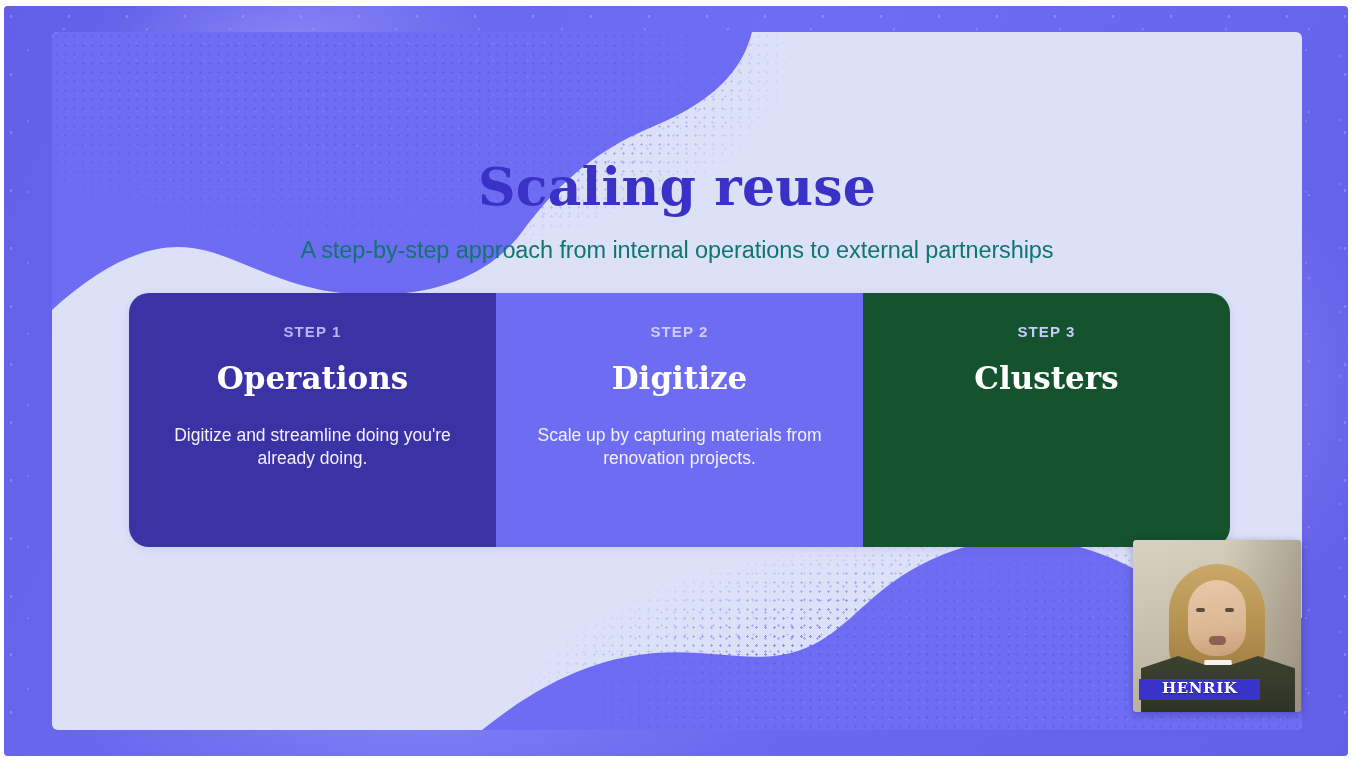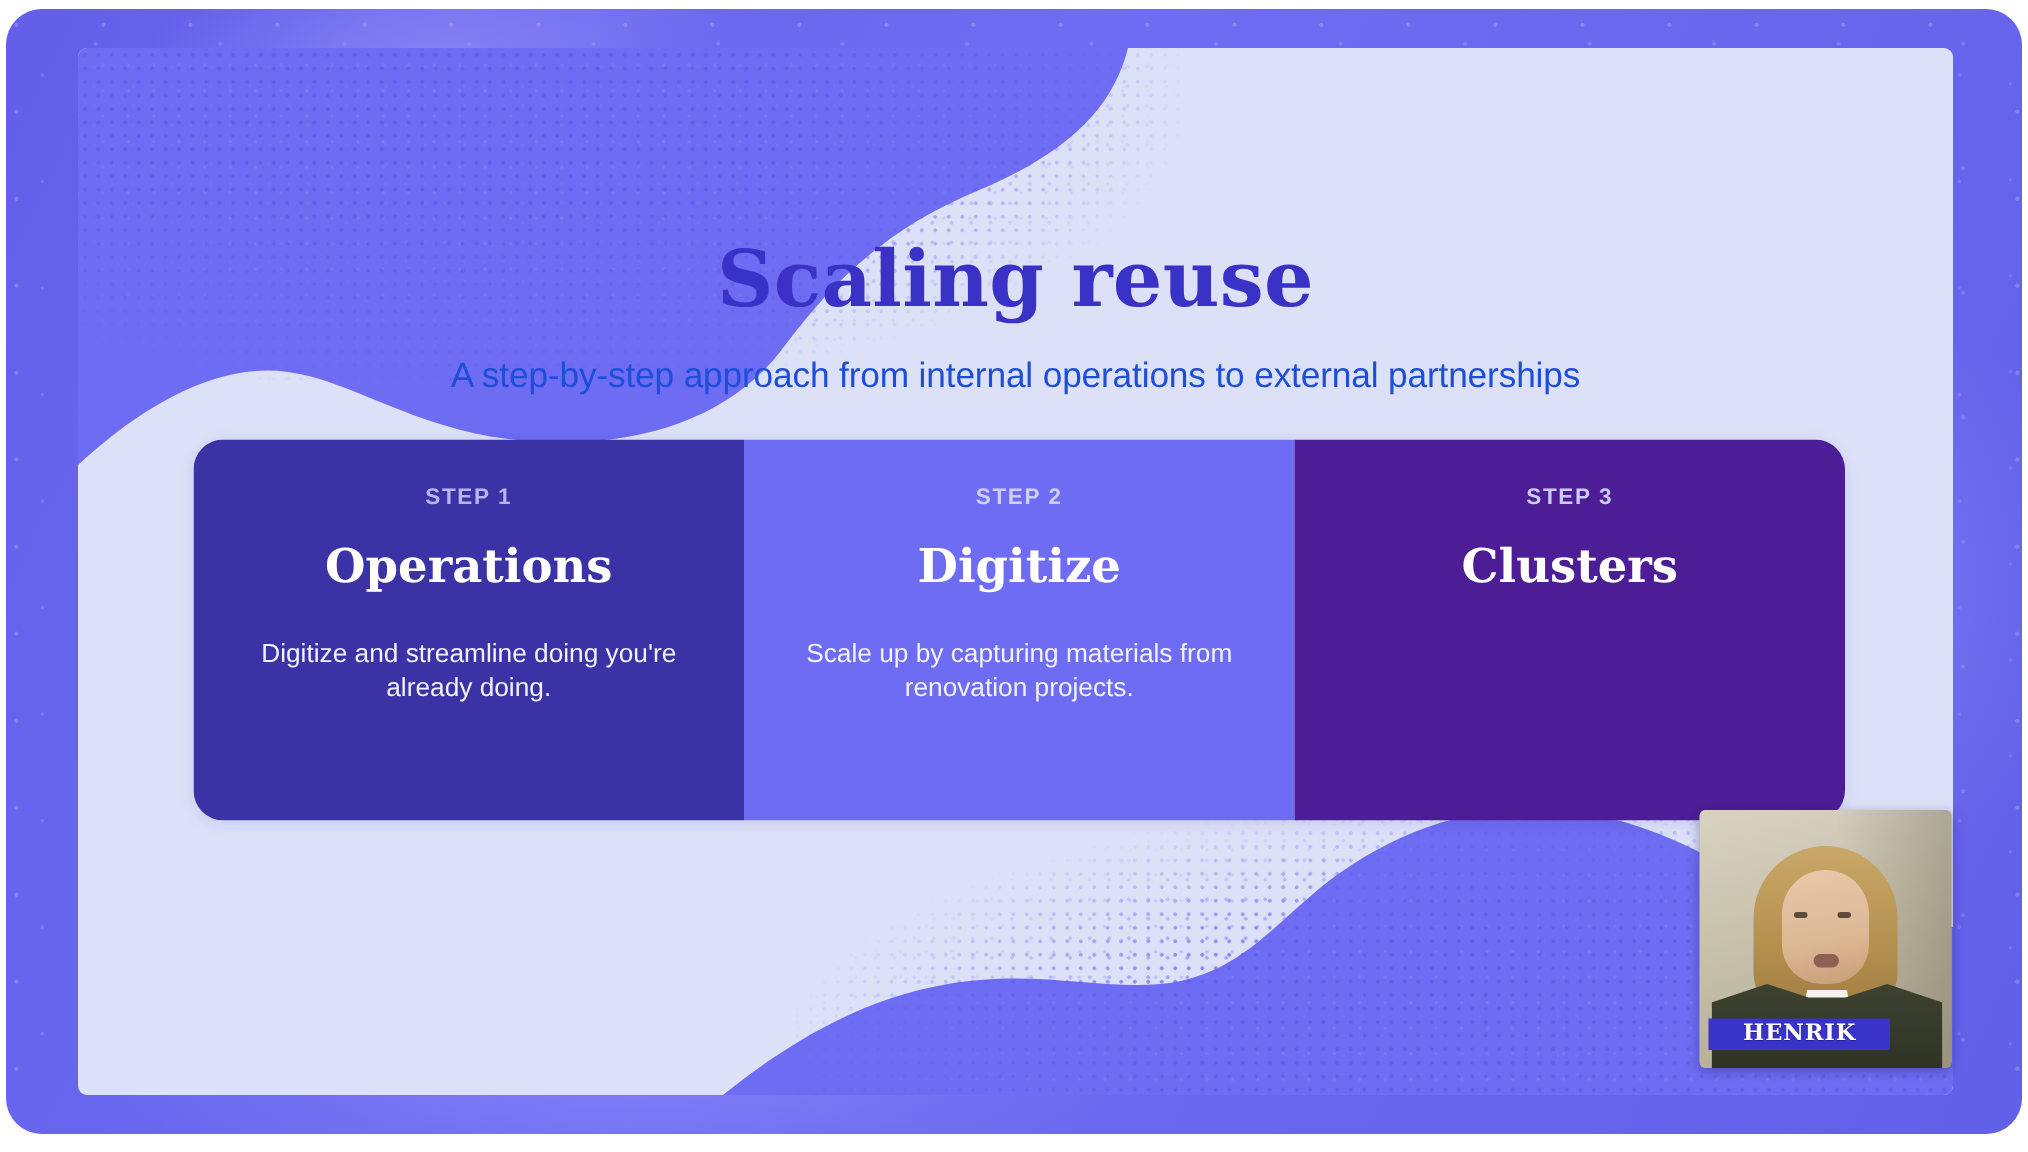--- a/index.html
+++ b/index.html
@@ -20,21 +20,21 @@
     left: 0; top: 0;
     width: 1352px; height: 768px;
     background: #ffffff;
   }
   #slide-frame {
     position: absolute;
     left: 4px;
     top: 6px;
     width: 1344px;
     height: 750px;
-    border-radius: 24px;
+    border-radius: 4px;
     background: #6d6cf2;
     overflow: hidden;
   }
   
   #frame-texture {
     position: absolute;
     inset: 0;
     background-image:
       radial-gradient(circle at 12% 18%, rgba(255,255,255,.20) 0 1.2px, transparent 1.6px),
       radial-gradient(circle at 34% 62%, rgba(255,255,255,.14) 0 1px, transparent 1.4px),
@@ -282,37 +282,37 @@
       <div class="speckle-layer" id="speckle-top"></div>
 
       <svg class="blob-svg" id="blob-bottom-right" width="820" height="260" viewBox="0 0 820 260">
         <path d="M820,260 L0,260 C40,228 90,196 150,186 C208,176 250,190 292,186
                  C340,181 362,152 398,122 C440,88 496,64 560,70
                  C628,77 672,112 712,130 C748,146 786,150 820,148 Z" fill="#6e6cf2"></path>
       </svg>
       <div class="speckle-layer" id="speckle-bottom"></div>
 
       <div id="slide-title" style="color: rgb(58, 49, 198);">Scaling reuse</div>
-      <div id="slide-subtitle" style="color: #1d4ed8;">A step-by-step approach from internal operations to external partnerships</div>
+      <div id="slide-subtitle" style="color: #0f766e;">A step-by-step approach from internal operations to external partnerships</div>
 
       <div id="steps-row">
 
         <div class="step-card" id="step-card-1" style="background: rgb(59, 50, 166);">
           <div class="step-eyebrow" style="color: rgb(185, 181, 242);">STEP 1</div>
           <div class="step-title">Operations</div>
           <div class="step-desc">Digitize and streamline doing you're already doing.</div>
         </div>
 
         <div class="step-card" id="step-card-2" style="background: rgb(109, 108, 242);">
           <div class="step-eyebrow" style="color: rgb(207, 206, 255);">STEP 2</div>
           <div class="step-title">Digitize</div>
           <div class="step-desc">Scale up by capturing materials from renovation projects.</div>
         </div>
 
-        <div class="step-card" id="step-card-3" style="background: #4c1d95;">
+        <div class="step-card" id="step-card-3" style="background: #14532d;">
           <div class="step-eyebrow" style="color: rgb(203, 202, 255);">STEP 3</div>
           <div class="step-title">Clusters</div>
         </div>
 
       </div>
     </div>
 
     <div id="webcam-overlay">
       <div id="webcam-bg"></div>
       <div id="webcam-wall-shadow"></div>

